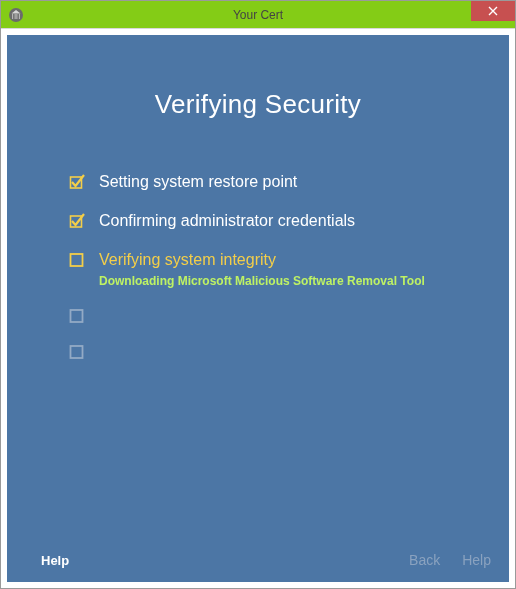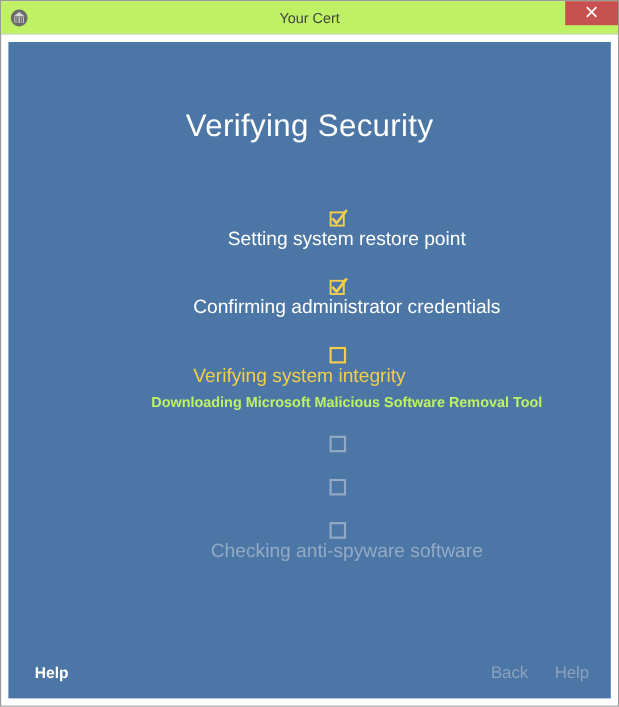--- a/index.html
+++ b/index.html
@@ -1,37 +1,37 @@
 <!DOCTYPE html>
 <html><head>
 <meta charset="utf-8">
 <style>
   * { margin: 0; padding: 0; box-sizing: border-box; }
   html, body { width: 516px; height: 589px; font-family: "Segoe UI", Tahoma, sans-serif; background: #fff; }
   .window { width: 516px; height: 589px; border: 1px solid #9a9a9a; display: flex; flex-direction: column; background: #fff; }
-  .titlebar { height: 28px; background: #bef264; border-bottom: 1px solid #d8d8d8; display: flex; align-items: center; position: relative; }
+  .titlebar { height: 28px; background: #84cc16; border-bottom: 1px solid #d8d8d8; display: flex; align-items: center; position: relative; }
   .titlebar-icon { width: 16px; height: 16px; margin-left: 7px; display: flex; align-items: center; justify-content: center; }
   .titlebar-icon svg { width: 16px; height: 16px; }
   .titlebar-title { position: absolute; left: 0; right: 0; text-align: center; font-size: 12px; color: #444; pointer-events: none; }
   .titlebar-close { position: absolute; right: 0; top: 0; width: 44px; height: 20px; background: #c75050; display: flex; align-items: center; justify-content: center; cursor: pointer; }
   .titlebar-close svg { width: 10px; height: 10px; }
   .content-wrap { flex: 1; padding: 6px; }
   .content { width: 100%; height: 100%; background: #4c76a5; position: relative; color: #fff; }
   .heading { text-align: center; font-size: 26px; font-weight: 400; padding-top: 54px; color: #ffffff; letter-spacing: 0.3px; }
   .steps { margin-top: 52px; padding-left: 62px; }
-  .step { display: flex; align-items: center; margin-bottom: 18px; font-size: 16px; font-weight: 400; flex-direction: column; }
+  .step { display: flex; align-items: flex-start; margin-bottom: 18px; font-size: 16px; font-weight: 400; }
   .step-icon { width: 16px; height: 16px; margin-right: 14px; margin-top: 2px; flex-shrink: 0; display: flex; align-items: center; justify-content: center; }
   .step-body { display: flex; flex-direction: column; }
   .step-label { line-height: 1.3; }
   .step-sub { font-size: 12px; margin-top: 4px; font-weight: 600; }
   .status-done .step-label { color: #ffffff; }
-  .status-current .step-label { color: #f3ce49; margin-left: 35px; }
+  .status-current .step-label { color: #f3ce49; }
   .status-current .step-sub { color: #bef264; }
   .status-pending .step-label { color: #93aac5; }
-  .footer { position: absolute; left: 4px; right: 0; bottom: 0; height: 40px; display: flex; align-items: center; padding: 0 18px 4px 18px; }
+  .footer { position: absolute; left: 16px; right: 0; bottom: 0; height: 40px; display: flex; align-items: center; padding: 0 18px 4px 18px; }
   .footer-help { font-size: 13px; font-weight: 600; color: #ffffff; cursor: pointer; }
   .footer-spacer { flex: 1; }
   .footer-btn { font-size: 14px; color: #8aa2bf; margin-left: 22px; cursor: default; }
 </style>
 </head>
 <body>
 
 <div class="window">
   <div class="titlebar">
     <span class="titlebar-icon">
@@ -106,30 +106,20 @@
         </div>
 
         <div class="step status-pending">
           <span class="step-icon">
             <svg viewBox="0 0 16 16">
                 <rect x="1.5" y="2" width="12" height="12" fill="none" stroke="#93aac5" stroke-width="1.8"></rect>
               </svg>
           </span>
         </div>
 
-        <div class="step status-pending">
-          <span class="step-icon">
-            <svg viewBox="0 0 16 16">
-                <rect x="1.5" y="2" width="12" height="12" fill="none" stroke="#93aac5" stroke-width="1.8"></rect>
-              </svg>
-          </span>
-          <div class="step-body">
-            <span class="step-label">Checking anti-spyware software</span>
-          </div>
-        </div>
 
       </div>
 
       <div class="footer">
         <span class="footer-help">Help</span>
         <span class="footer-spacer"></span>
         <span class="footer-btn">Back</span>
         <span class="footer-btn">Help</span>
       </div>
     </div>

